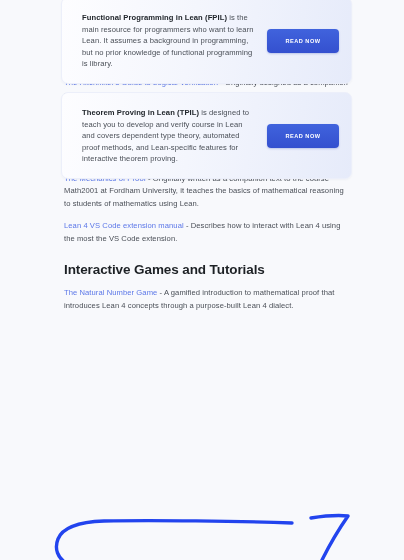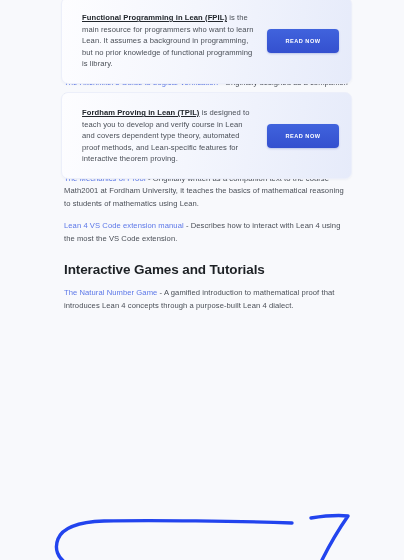--- a/index.html
+++ b/index.html
@@ -44,21 +44,20 @@
     flex: 1 1 auto;
     font-size: 7.6px;
     line-height: 11.6px;
     color: #4a4f57;
     padding-right: 10px;
     letter-spacing: 0.01em;
   }
   .card-text b {
     color: #21262c;
     font-weight: bold;
-    text-decoration: underline;
   }
   .read-now {
     flex: 0 0 auto;
     width: 72px;
     height: 24px;
     background: #3b5bdb;
     background: linear-gradient(180deg,#4063dd 0%,#3450cf 100%);
     border: none;
     border-radius: 4px;
     color: #ffffff;
@@ -117,21 +116,21 @@
 
     <div class="card">
       <div class="card-text">
         <b>Functional Programming in Lean (FPIL)</b><span> is the main resource for programmers who want to learn Lean. It assumes a background in programming, but no prior knowledge of functional programming is library.</span>
       </div>
       <div class="read-now">READ NOW</div>
     </div>
 
     <div class="card">
       <div class="card-text">
-        <b>Fordham Proving in Lean (TPIL)</b><span> is designed to teach you to develop and verify course in Lean and covers dependent type theory, automated proof methods, and Lean-specific features for interactive theorem proving.</span>
+        <b>Theorem Proving in Lean (TPIL)</b><span> is designed to teach you to develop and verify course in Lean and covers dependent type theory, automated proof methods, and Lean-specific features for interactive theorem proving.</span>
       </div>
       <div class="read-now">READ NOW</div>
     </div>
 
 
 
   </div>
 
   <div class="section" id="further-reading-section">
     <h2 class="section-title">Further reading</h2>

